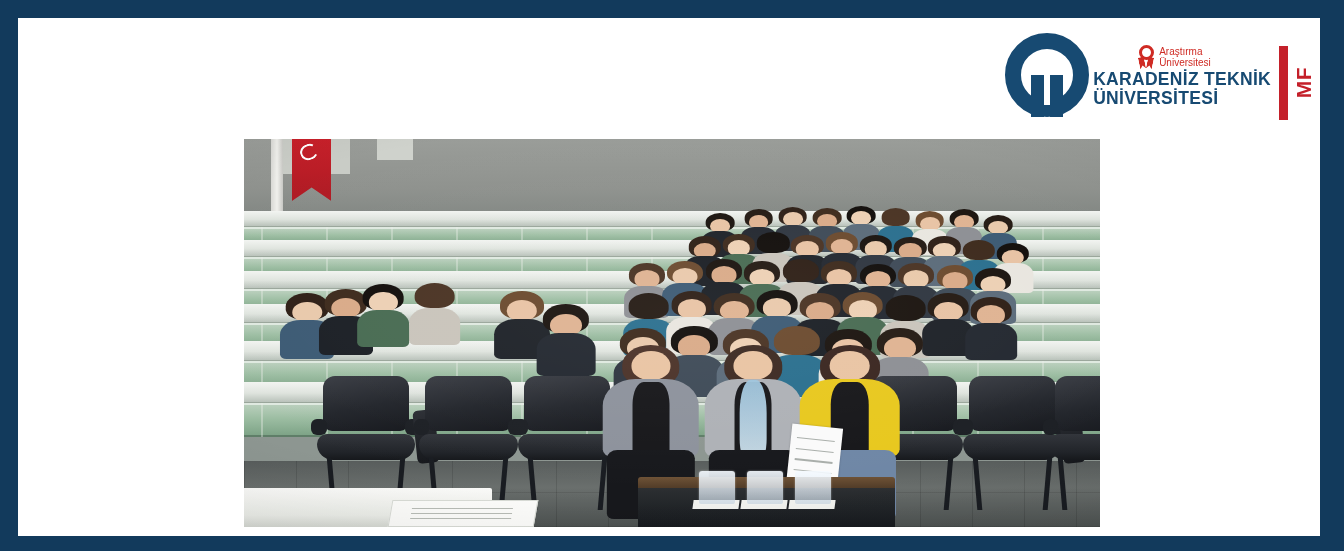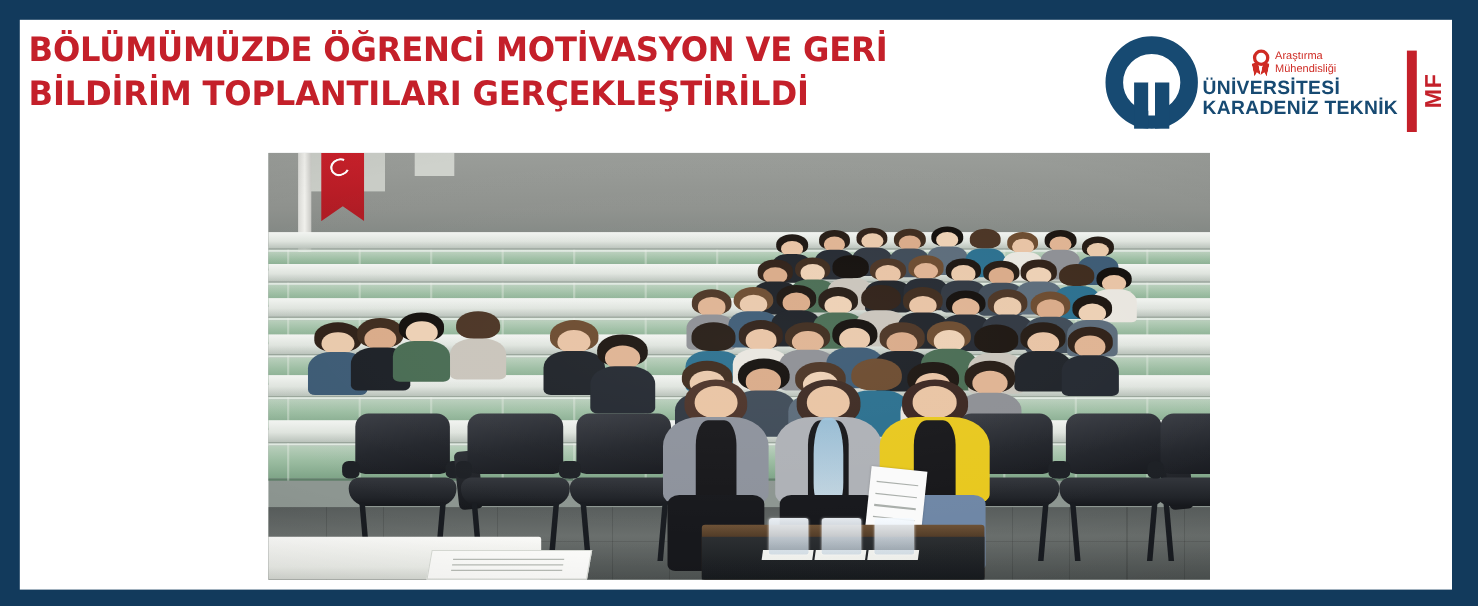--- a/index.html
+++ b/index.html
@@ -400,50 +400,46 @@
   }
 </style>
 </head>
 <body>
 
 <div class="poster">
   <div class="card">
 
     <div class="header">
 
-      <div class="title-block">
-        <div class="title-line">BÖLÜMÜMÜZDE ÖĞRENCİ MOTİVASYON VE GERİ</div>
-        <div class="title-line">BİLDİRİM TOPLANTILARI GERÇEKLEŞTİRİLDİ</div>
-      </div>
 
       <div class="logo-lockup">
 
         <div class="ktu-emblem">
           <div class="ring"></div>
           <div class="bar-left"></div>
           <div class="bar-right"></div>
           <div class="notch"></div>
         </div>
 
         <div class="logo-text">
 
           <div class="research-badge">
             <div class="rosette">
               <div class="circle"></div>
               <div class="tail-l"></div>
               <div class="tail-r"></div>
             </div>
             <div class="badge-lines">
               <span>Araştırma</span>
-              <span>Mühendisliği</span>
+              <span>Üniversitesi</span>
             </div>
           </div>
 
+          <div class="uni-name">KARADENİZ TEKNİK</div>
           <div class="uni-name">ÜNİVERSİTESİ</div>
-          <div class="uni-name">KARADENİZ TEKNİK</div>
         </div>
 
         <div class="mf-mark">
           <div class="mf-bar"></div>
           <div class="mf-letters">MF</div>
         </div>
 
       </div>
     </div>
 

